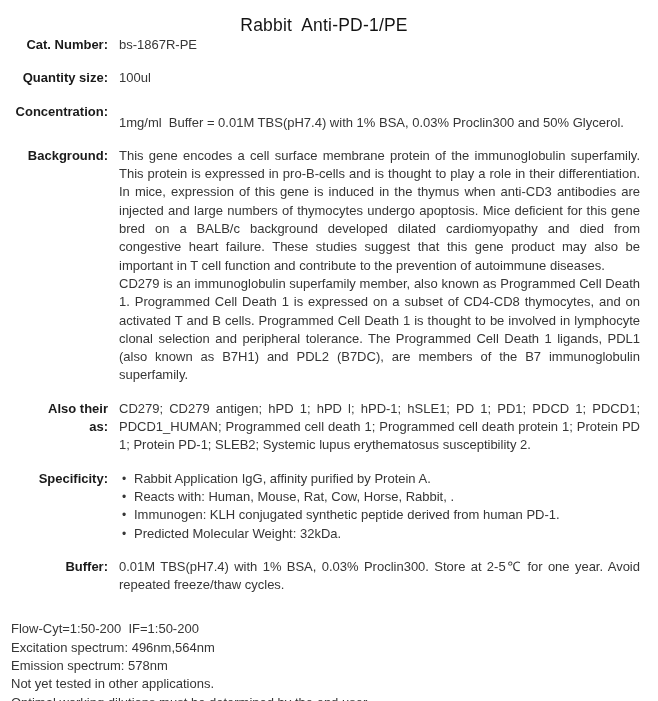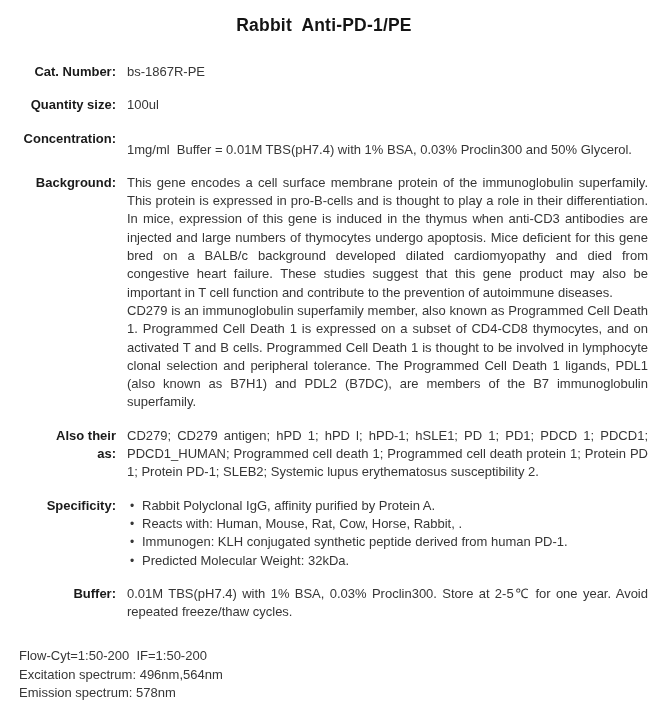--- a/index.html
+++ b/index.html
@@ -9,34 +9,32 @@
     height: 701px;
     overflow: hidden;
     font-family: "Liberation Sans", sans-serif;
     color: #363636;
   }
   .doc { padding: 14px 18px 0 0; }
   .doc-title {
     text-align: center;
     font-size: 17.5px;
     line-height: 22px;
-    font-weight: bold;
+    font-weight: normal;
     color: #141414;
     white-space: pre;
     letter-spacing: 0.2px;
-    margin-bottom: 27px;
     padding-left: 8px;
   }
   .row {
     display: flex;
     align-items: flex-start;
     margin-bottom: 15px;
     font-size: 13px;
     line-height: 18.3px;
-    padding-left: 8px;
   }
   .row:last-child { margin-bottom: 0; }
   .row-label {
     flex: 0 0 108px;
     width: 108px;
     text-align: right;
     font-weight: bold;
     color: #1a1a1a;
     white-space: pre-line;
   }
@@ -90,21 +88,21 @@
     <div class="row-label">Also their
 as:</div>
     <div class="row-value justify">CD279; CD279 antigen; hPD 1; hPD l; hPD-1; hSLE1; PD 1; PD1; PDCD 1; PDCD1; PDCD1_HUMAN; Programmed cell death 1; Programmed cell death protein 1; Protein PD 1; Protein PD-1; SLEB2; Systemic lupus erythematosus susceptibility 2.</div>
   </div>
 
   <div class="row">
     <div class="row-label">Specificity:</div>
     <div class="row-value">
       <div class="bullet-line">
         <span class="bullet-glyph">•</span>
-        <span>Rabbit Polyclonal IgG, affinity purified by Protein A.</span>
+        <span>Rabbit Application IgG, affinity purified by Protein A.</span>
       </div>
       <div class="bullet-line">
         <span class="bullet-glyph">•</span>
         <span>Reacts with: Human, Mouse, Rat, Cow, Horse, Rabbit, .</span>
       </div>
       <div class="bullet-line">
         <span class="bullet-glyph">•</span>
         <span>Immunogen: KLH conjugated synthetic peptide derived from human PD-1.</span>
       </div>
       <div class="bullet-line">

